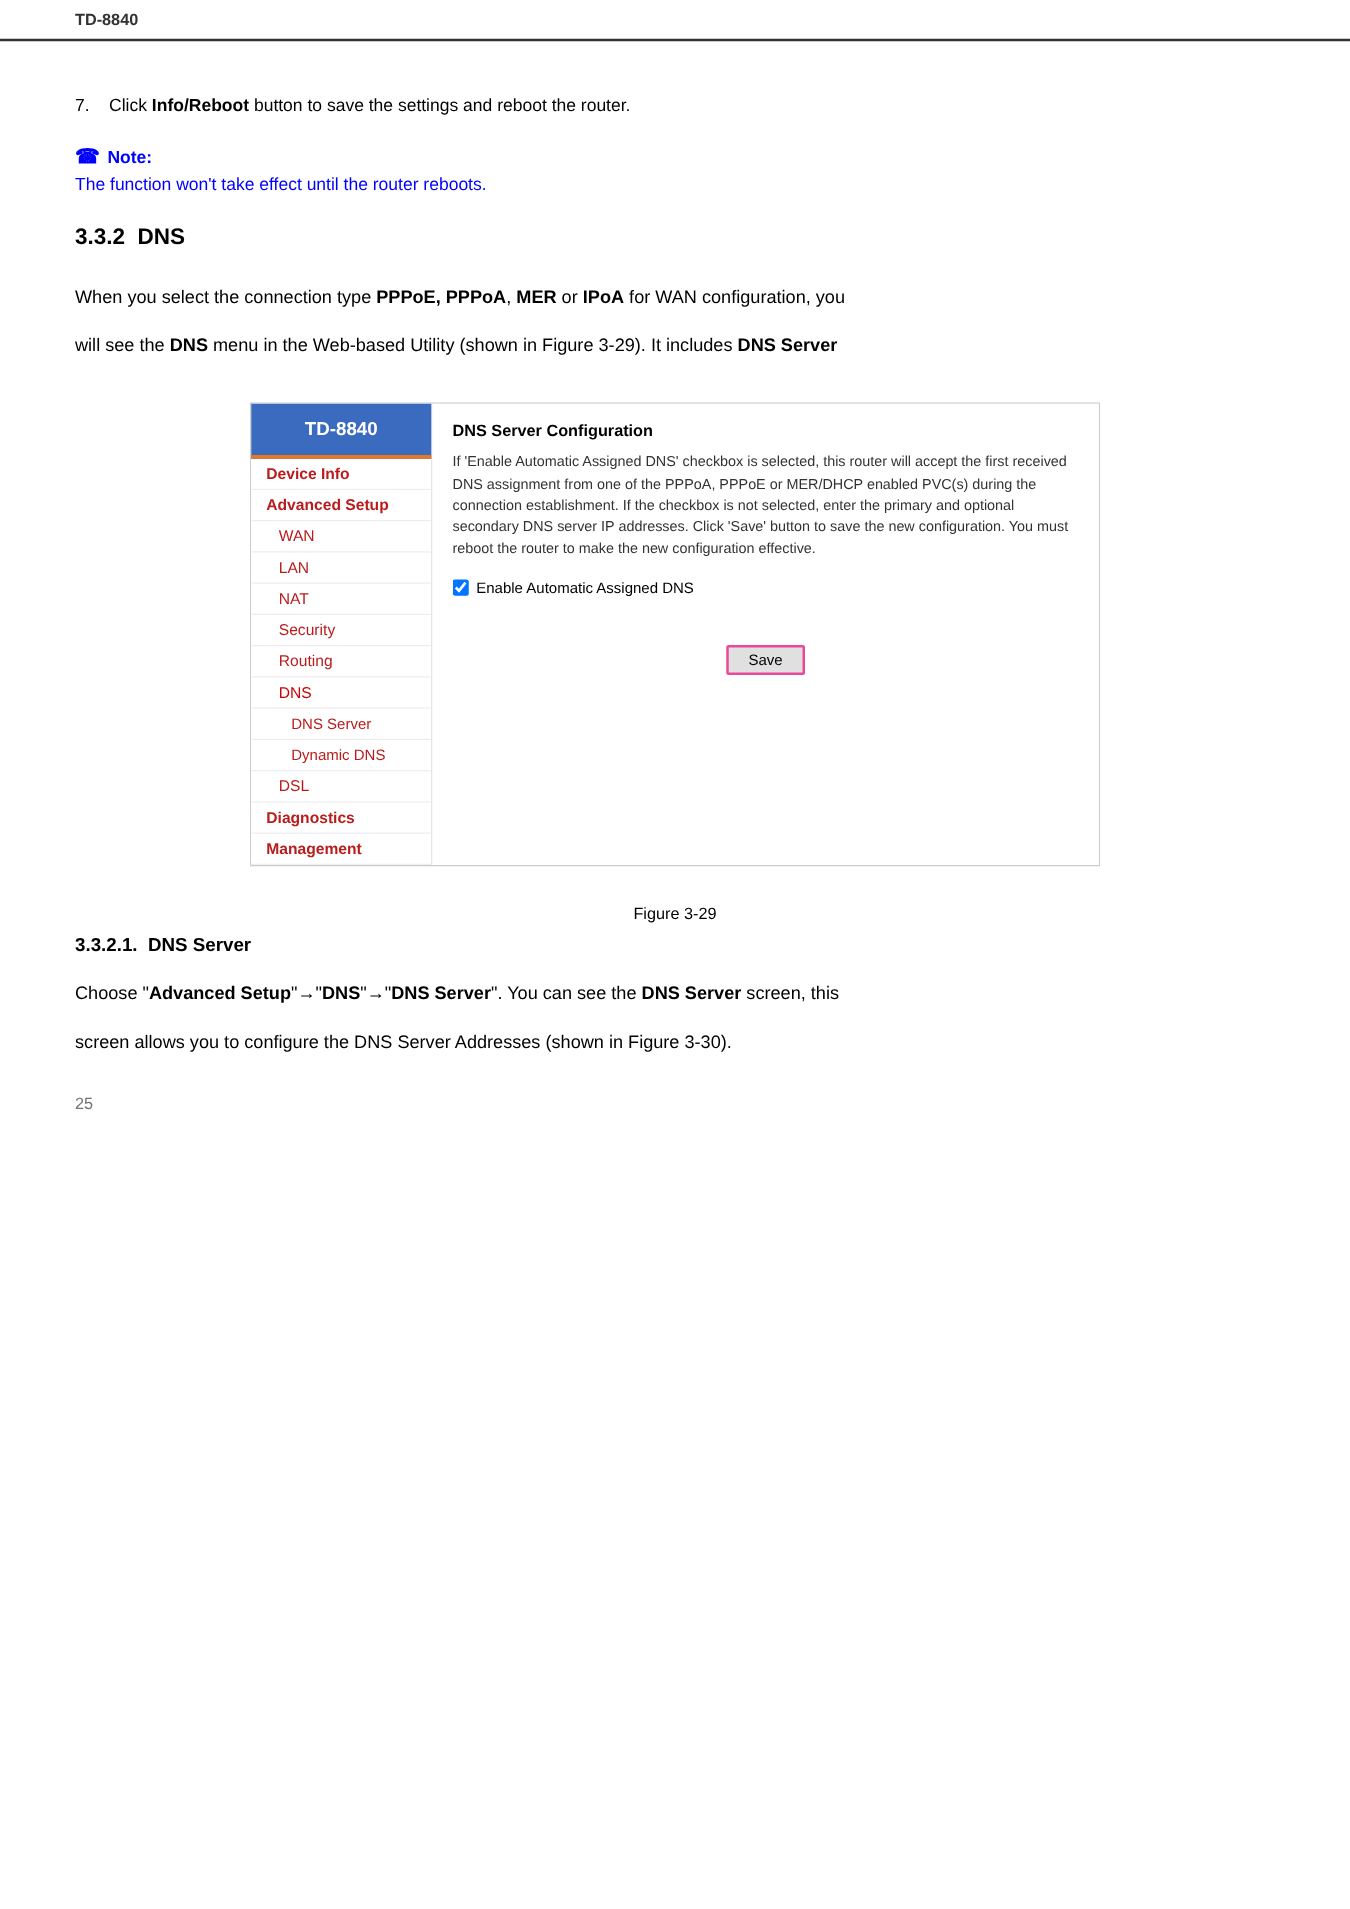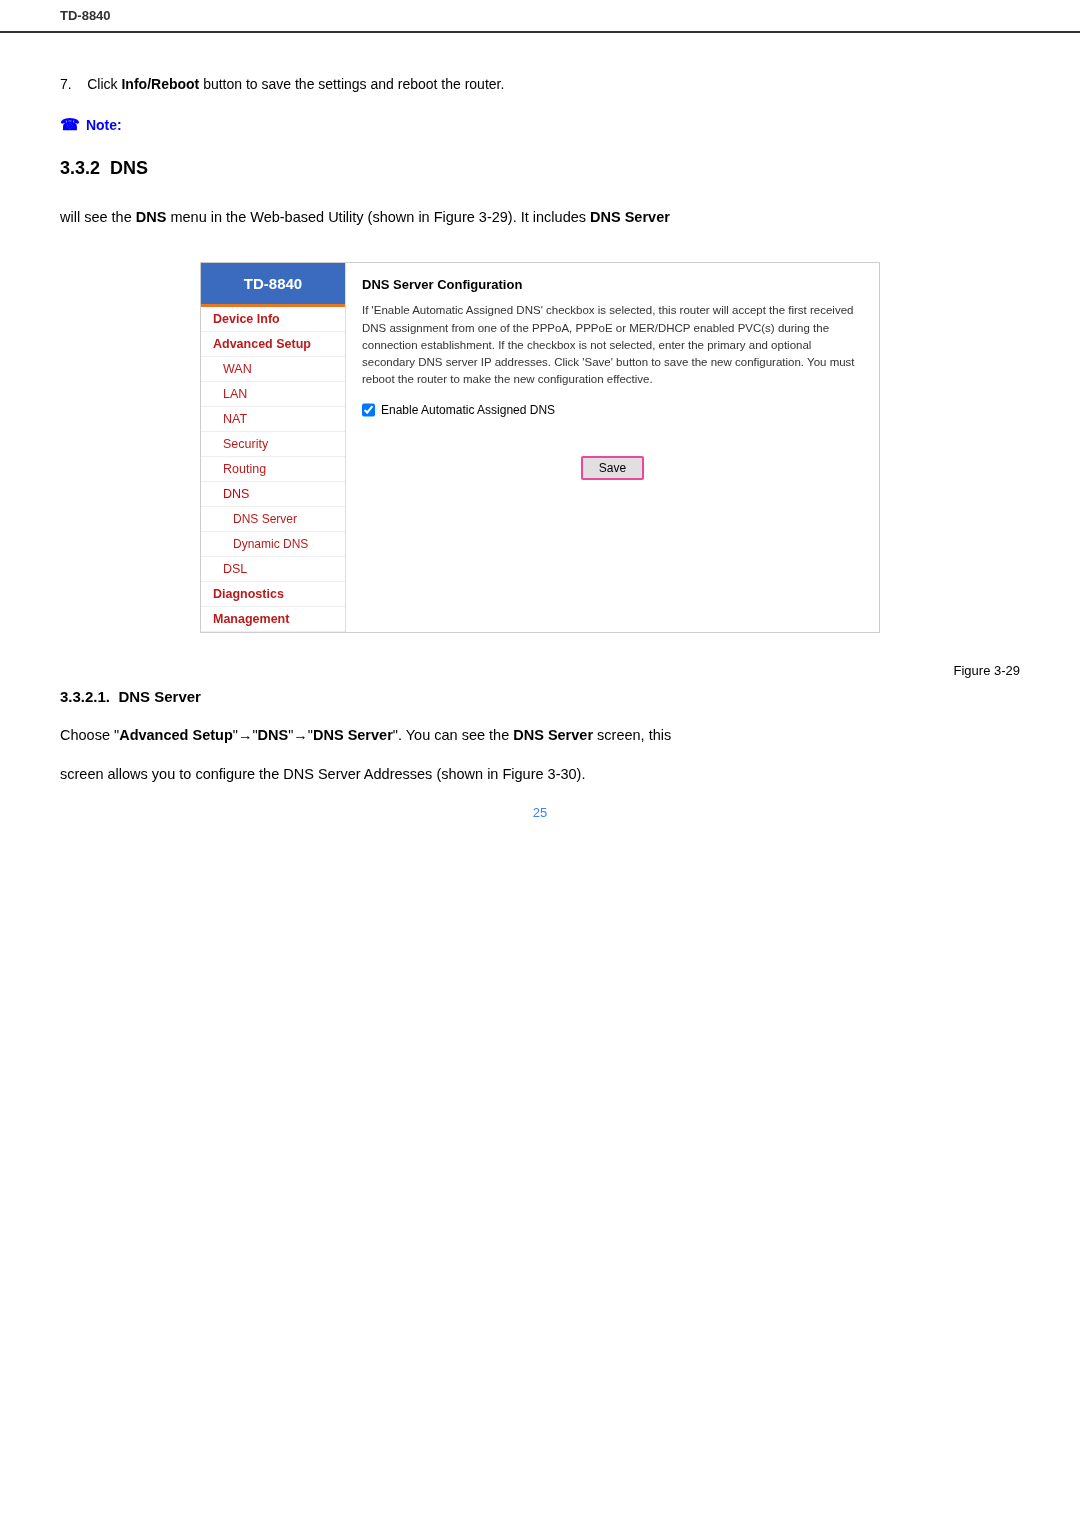--- a/index.html
+++ b/index.html
@@ -166,40 +166,40 @@
       background: #e0e0e0;
       border: 2px solid #ec4899;
       padding: 3px 16px;
       font-size: 12px;
       cursor: pointer;
       border-radius: 2px;
     }
 
     
     .figure-caption {
-      text-align: right;
+      text-align: center;
       font-size: 13px;
       margin-top: 10px;
       margin-bottom: 10px;
       color: #000;
     }
 
     
     .sub-section-heading {
       font-size: 15px;
       font-weight: bold;
       margin-bottom: 16px;
     }
 
     
     .page-number {
-      text-align: center;
-      font-size: 13px;
-      margin-top: 16px;
-      color: #3b82f6;
+      text-align: left;
+      font-size: 13px;
+      margin-top: 26px;
+      color: #737373;
     }
 
     .bold { font-weight: bold; }
   </style>
 </head>
 <body>
 
 <div class="page-header">
   <span class="header-model">TD-8840</span>
 </div>
@@ -210,26 +210,30 @@
     <span>7.</span>
     &nbsp;&nbsp;
     <span>Click </span><strong>Info/Reboot</strong><span> button to save the settings and reboot the router.</span>
   </p>
 
   <div class="note-section">
     <div class="note-label">
       <span class="note-phone-icon">☎</span>
       <strong>Note:</strong>
     </div>
+    <div class="note-text">The function won't take effect until the router reboots.</div>
   </div>
 
   <div class="section-heading">
     <span>3.3.2</span>&nbsp;&nbsp;<span>DNS</span>
   </div>
 
+  <p class="body-para">
+    <span>When you select the connection type </span><strong>PPPoE, PPPoA</strong><span>, </span><strong>MER</strong><span> or </span><strong>IPoA</strong><span> for WAN configuration, you</span>
+  </p>
   <p class="body-para">
     <span>will see the </span><strong>DNS</strong><span> menu in the Web-based Utility (shown in Figure 3-29). It includes </span><strong>DNS Server</strong>
   </p>
 
   <div class="figure-container">
     <div class="router-ui">
 
       <div class="sidebar">
         <div class="sidebar-logo">TD-8840</div>
         <div class="sidebar-item bold">Device Info</div>

